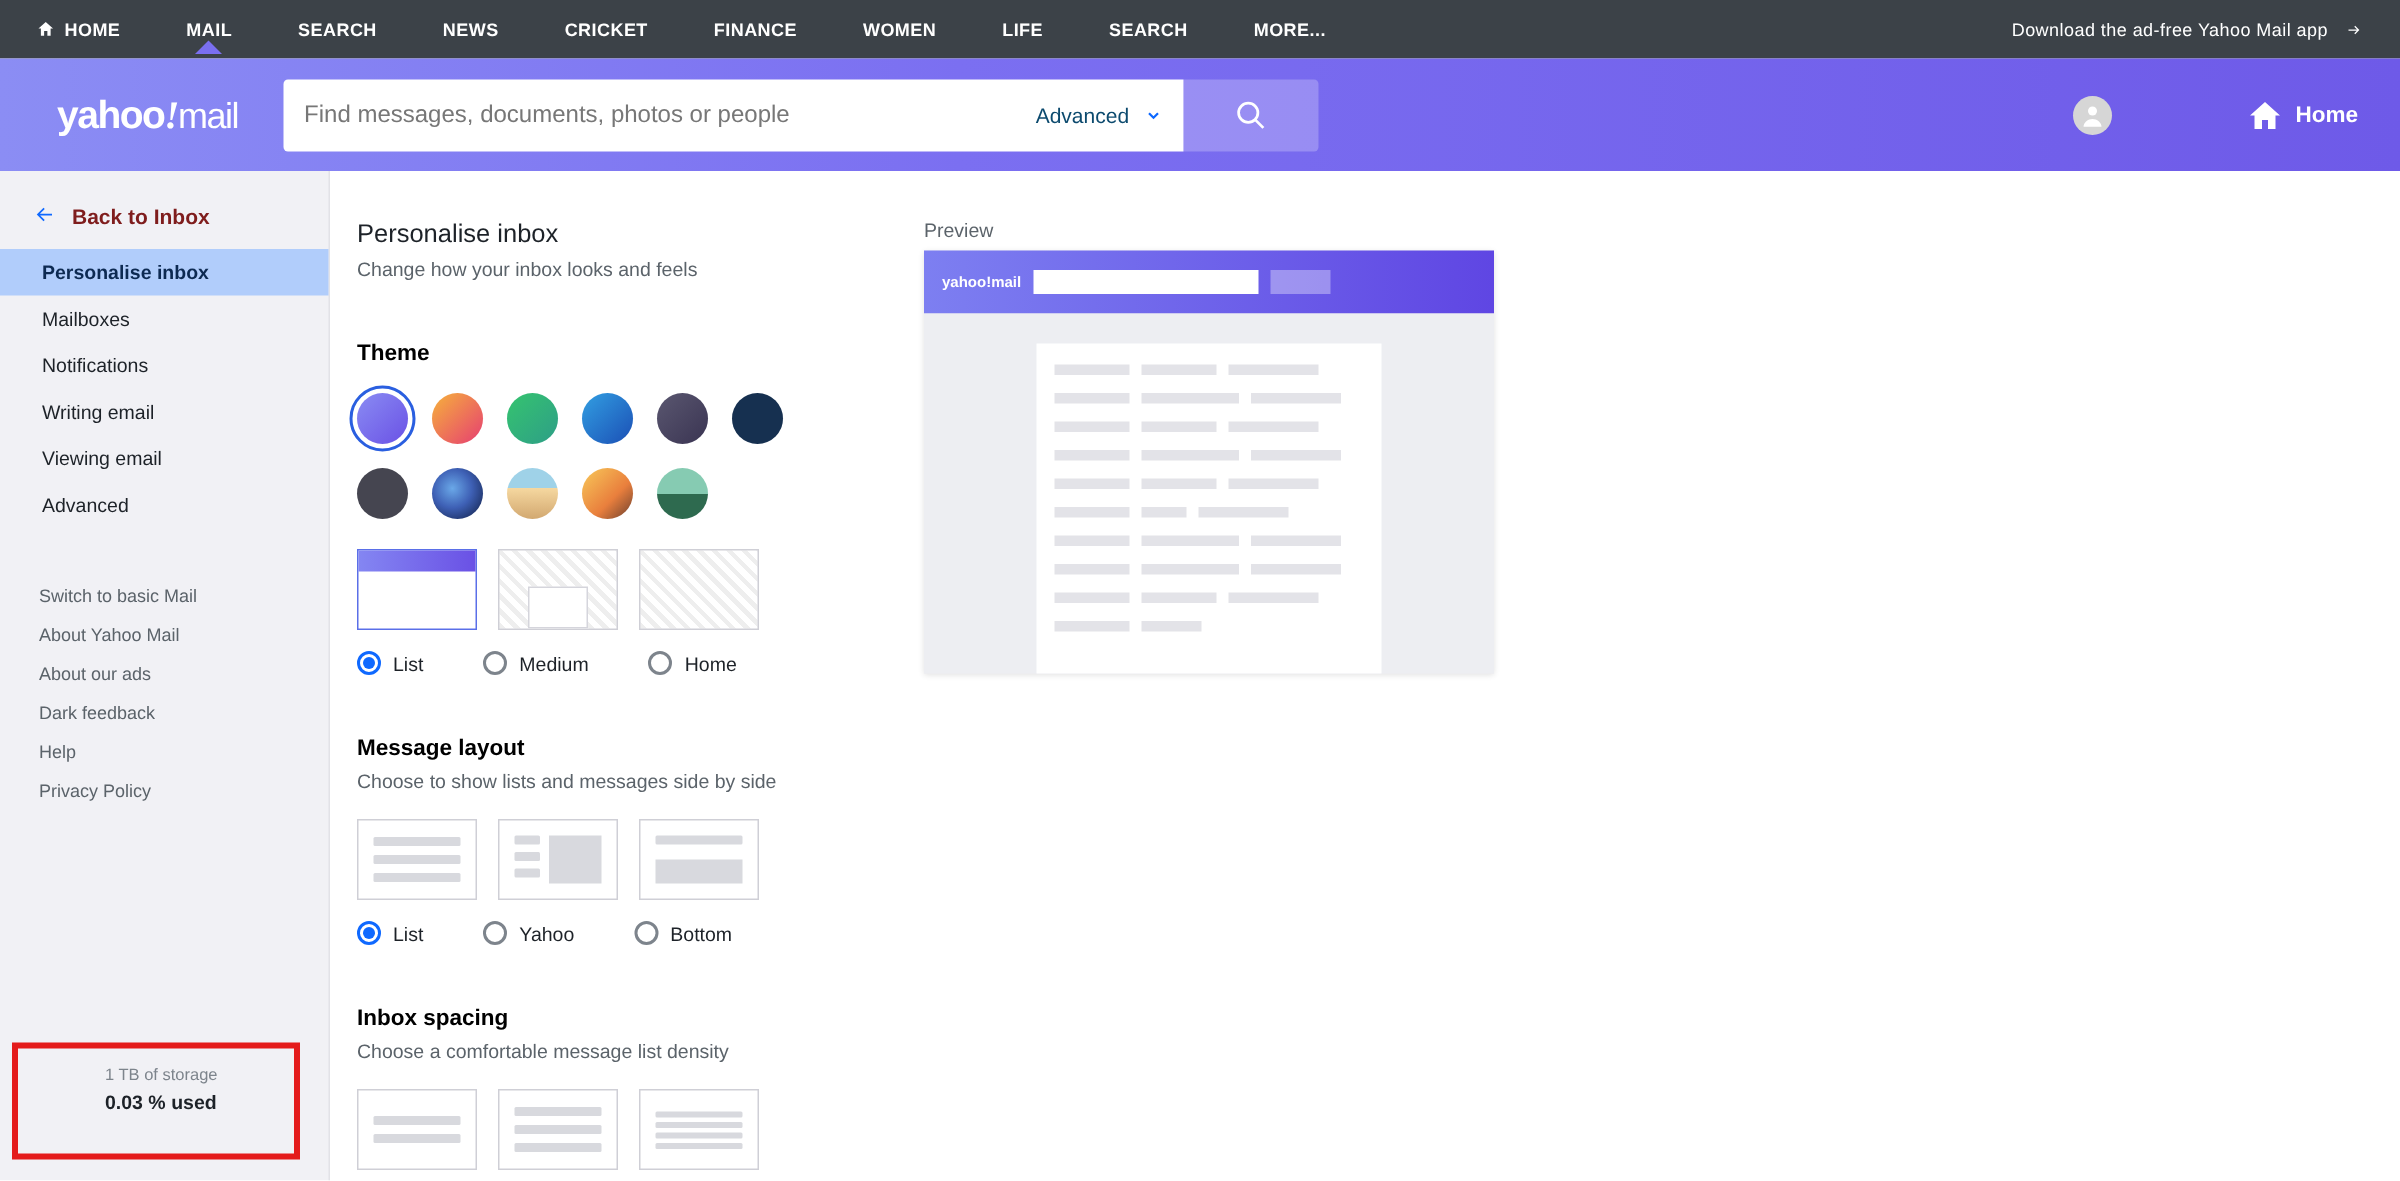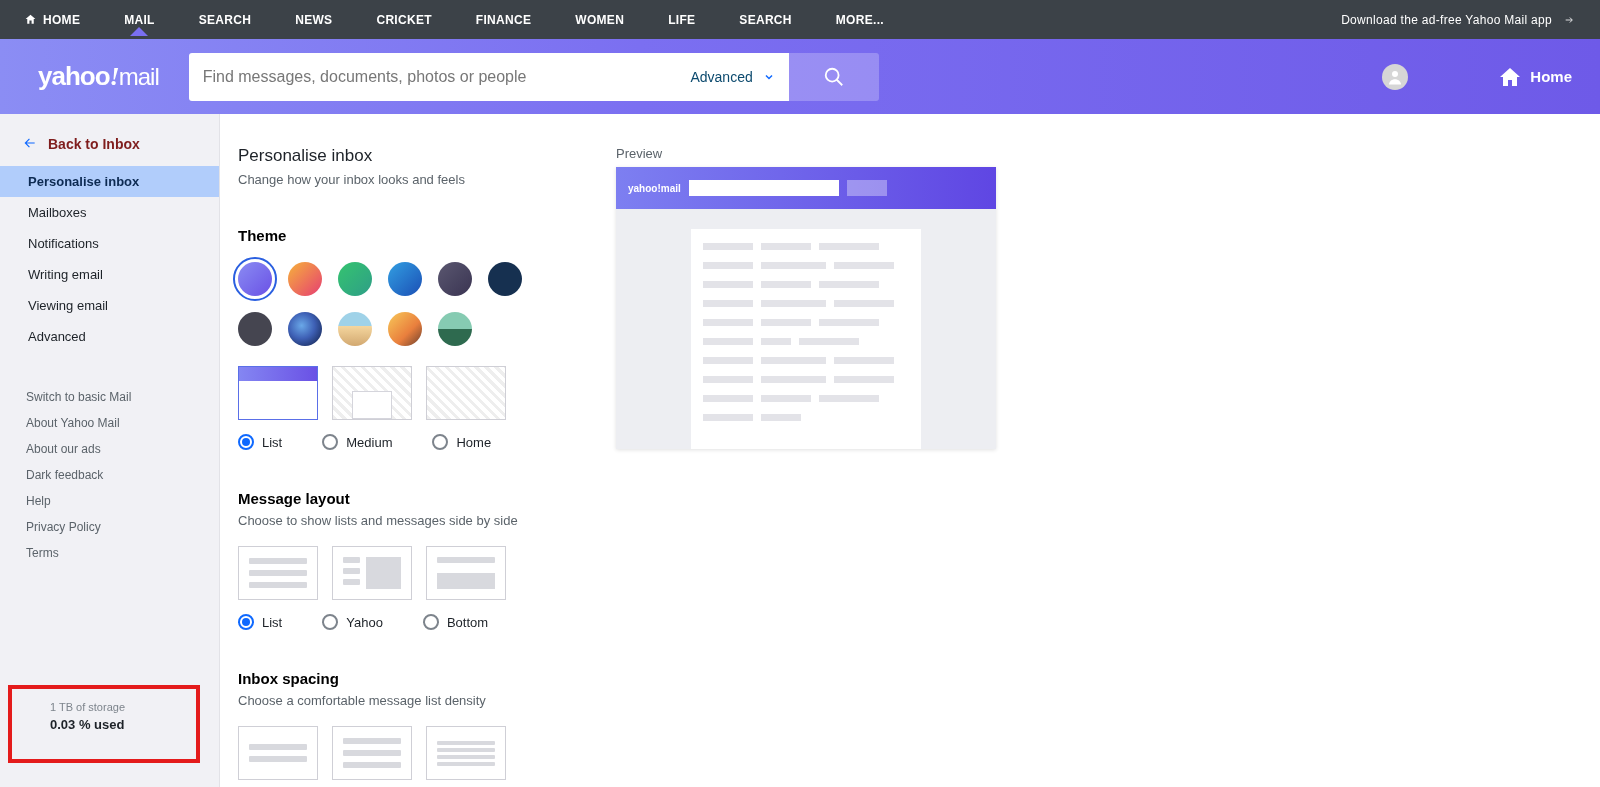--- a/index.html
+++ b/index.html
@@ -30,21 +30,21 @@
   
   .body { display:flex; height: calc(787px - 39px - 75px); }
 
   .sidebar { width: 220px; background:#f1f1f5; border-right: 1px solid #e2e2e7; padding: 18px 0 0 0; position:relative; }
   .back-link { color:#7f1d1d; font-size:14px; font-weight:600; display:flex; gap:10px; padding: 4px 22px 14px; cursor:pointer; }
   .sb-item { padding: 8px 22px 8px 28px; font-size:13px; color:#1d2228; cursor:pointer; }
   .sb-item.active { background:#b1cdfb; font-weight:700; color:#0d2a52; }
   .sb-group2 { margin-top: 32px; }
   .sb-link { padding: 6px 22px 6px 26px; font-size:12px; color:#5b636a; cursor:pointer; }
 
-  .storage-box { position:absolute; left:8px; bottom:24px; width: 192px; height: 78px; border: 4px solid #e41b1b; padding: 12px 0 0 38px; }
+  .storage-box { position:absolute; left:8px; bottom:14px; width: 192px; height: 78px; border: 4px solid #e41b1b; padding: 12px 0 0 58px; }
   .storage-box .l1 { font-size:11px; color:#7d848c; }
   .storage-box .l2 { font-size:13px; font-weight:700; color:#1d2228; margin-top:4px; }
 
   .content-scroll { width: 376px; position:relative; overflow-y: scroll; height: 100%; padding: 32px 30px 40px 18px; }
   
   .content-scroll::-webkit-scrollbar { width: 16px; }
   .content-scroll::-webkit-scrollbar-track { background: #f1f1f1; }
   .content-scroll::-webkit-scrollbar-thumb { background: #c1c1c1; }
 
   .section-title { font-size:17px; color:#1d2228; }
@@ -186,21 +186,20 @@
     <div class="sb-item">Viewing email</div>
     <div class="sb-item">Advanced</div>
 
     <div class="sb-group2">
       <div class="sb-link">Switch to basic Mail</div>
       <div class="sb-link">About Yahoo Mail</div>
       <div class="sb-link">About our ads</div>
       <div class="sb-link">Dark feedback</div>
       <div class="sb-link">Help</div>
       <div class="sb-link">Privacy Policy</div>
-      <div class="sb-link">Terms</div>
     </div>
 
     <div class="storage-box">
       <div class="l1">1 TB of storage</div>
       <div class="l2">0.03 % used</div>
     </div>
   </div>
 
   <div class="content-scroll">
     <div class="section-title">Personalise inbox</div>

